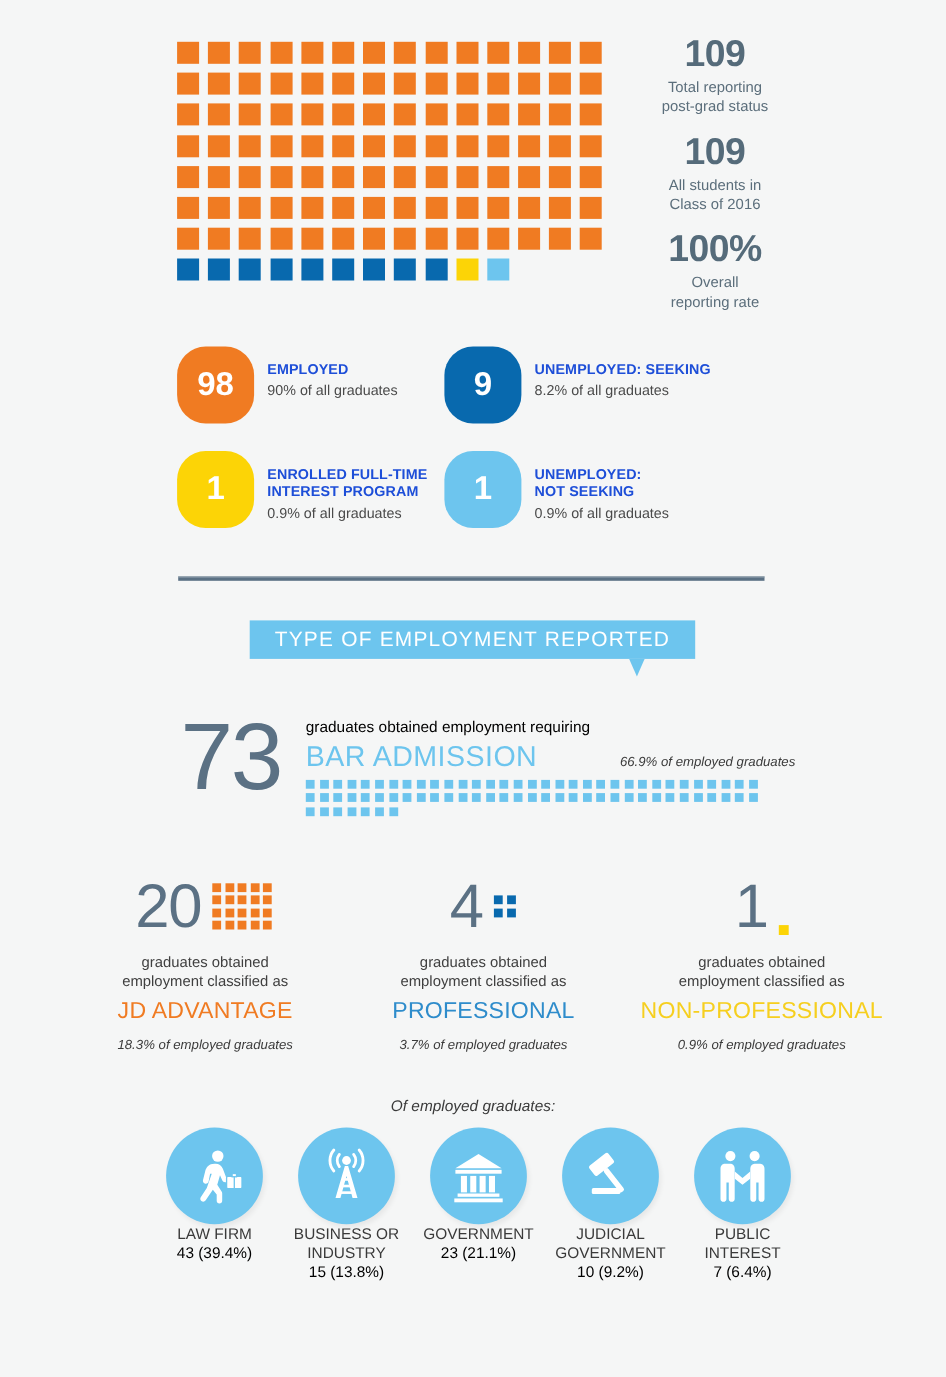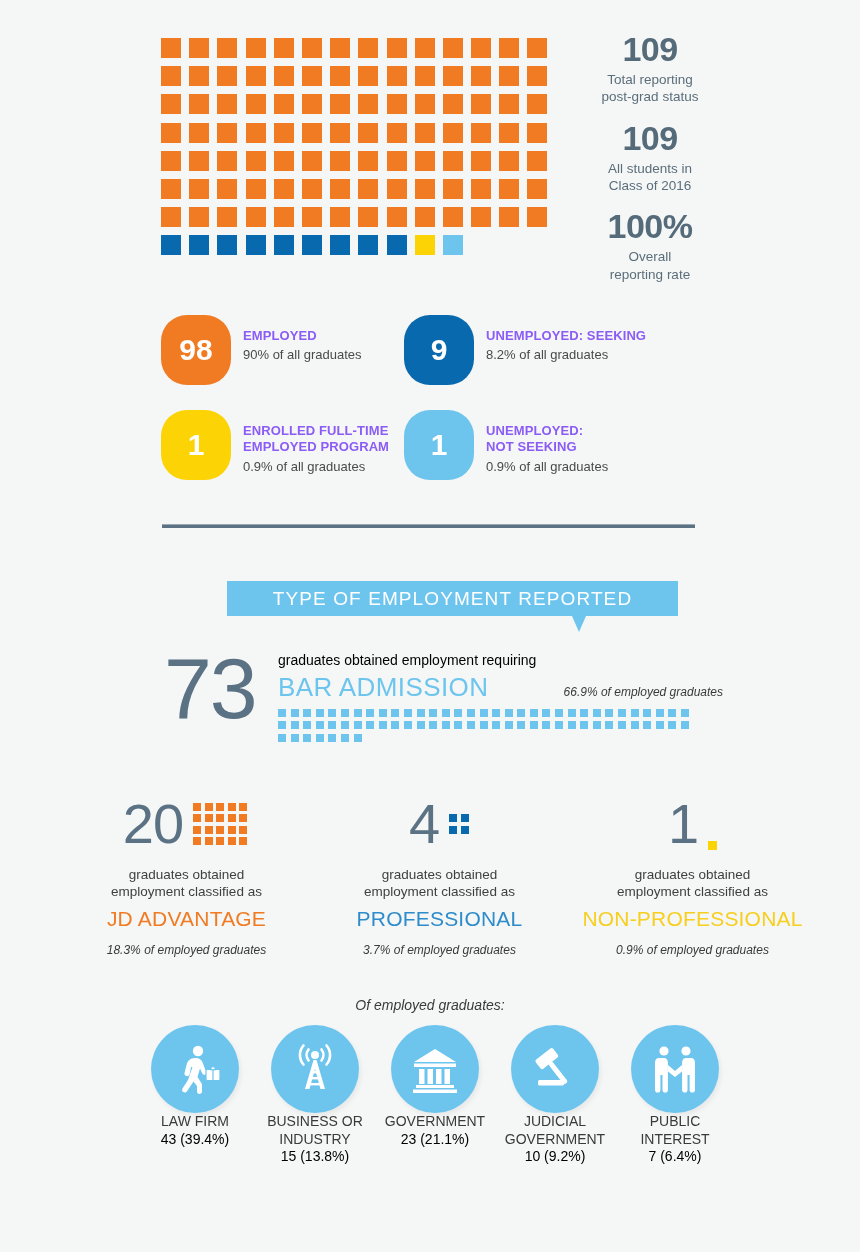--- a/index.html
+++ b/index.html
@@ -101,21 +101,21 @@
     font-weight: bold;
     border-radius: 26px;
   }
   .legend-text {
     padding-left: 12px;
     padding-top: 13px;
   }
   .legend-title {
     font-size: 13px;
     font-weight: bold;
-    color: #8b5cf6;
+    color: #1d4ed8;
     line-height: 1.25;
     letter-spacing: 0.1px;
   }
   .legend-sub {
     font-size: 13px;
     color: #4a4a4a;
     margin-top: 3px;
     line-height: 1.25;
   }
 
@@ -127,22 +127,22 @@
     width: 533px;
     height: 3px;
     background: #5b7184;
     border-top: 1px solid #9aa8b4;
   }
 
   
   .banner-wrap {
     position: absolute;
     left: 227px;
-    top: 581px;
-    width: 451px;
+    top: 564px;
+    width: 405px;
   }
   .banner {
     background: #6dc5ee;
     height: 35px;
     display: flex;
     align-items: center;
     justify-content: center;
     color: #ffffff;
     font-size: 19px;
     letter-spacing: 1.1px;
@@ -514,21 +514,21 @@
           <div class="legend-sub">8.2% of all graduates</div>
         </div>
       </div>
     </div>
     <div class="legend-row">
       <div class="legend-item first">
         <div class="legend-swatch c-yellow">1</div>
         <div class="legend-text">
           <div class="legend-title">
             <span>ENROLLED FULL-TIME</span><br>
-            <span>EMPLOYED PROGRAM</span>
+            <span>INTEREST PROGRAM</span>
           </div>
           <div class="legend-sub">0.9% of all graduates</div>
         </div>
       </div>
       <div class="legend-item">
         <div class="legend-swatch c-ltblue">1</div>
         <div class="legend-text">
           <div class="legend-title">
             <span>UNEMPLOYED:</span><br>
             <span>NOT SEEKING</span>

